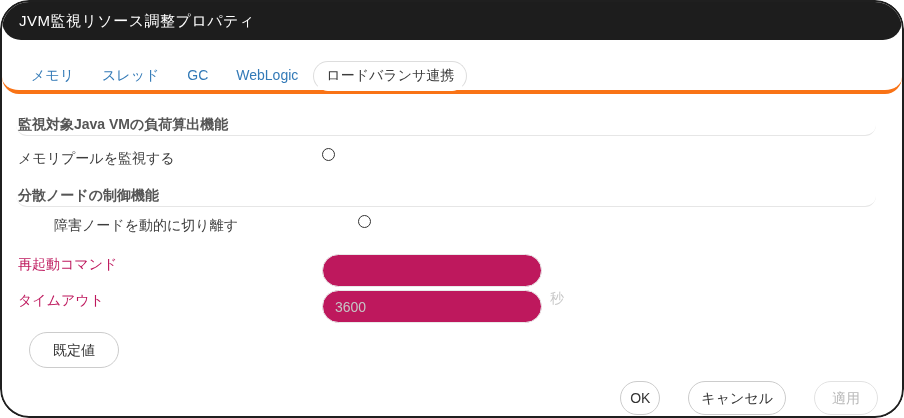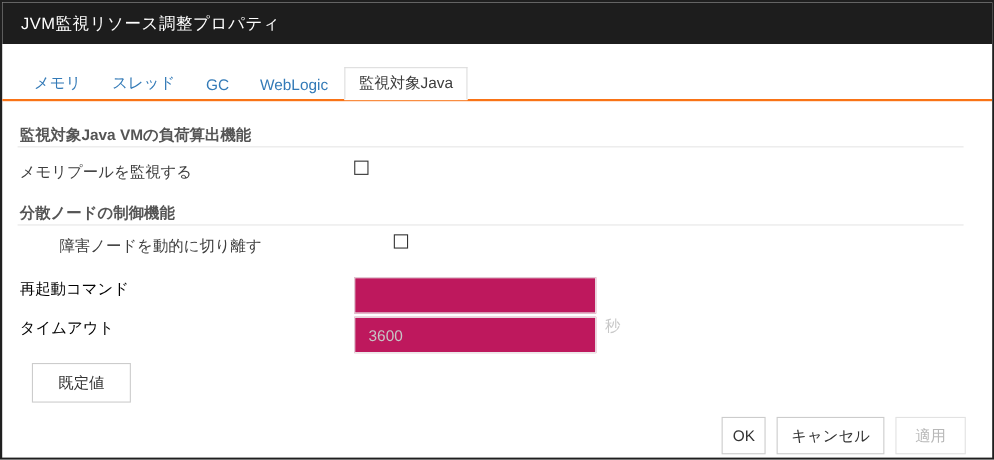--- a/index.html
+++ b/index.html
@@ -1,15 +1,15 @@
 <!DOCTYPE html>
 <html><head>
 <meta charset="utf-8">
 <style>
-  * { margin:0; padding:0; box-sizing:border-box; }
+  * { margin:0; padding:0; box-sizing:border-box;border-radius:29px; }
   html,body { background:#fff; }
   body { font-family:"Liberation Sans","DejaVu Sans",sans-serif; }
 
   .dialog {
     width:904px; height:418px;
     border:2px solid #1f1f1f;
     background:#fff;
     position:relative;
     overflow:hidden;
   }
@@ -20,23 +20,23 @@
     display:flex; align-items:center;
     padding-left:17px;
     font-size:15px; letter-spacing:0.5px;
   }
 
   
   .tabs {
     list-style:none;
     margin-top:20px;
     padding-left:16px;
-    border-bottom:2px solid #f97316;
+    border-bottom:4px solid #f97316;
     display:flex;
-    align-items:flex-end;
+    align-items:flex-start;
   }
   .tab {
     font-size:14px;
     color:#337ab7;
     padding:5px 12px;
     margin-right:2px;
     cursor:pointer;
     position:relative;
     bottom:-1px;
     border:1px solid transparent;
@@ -58,21 +58,21 @@
     font-size:14px; font-weight:bold; color:#555;
     line-height:20px;
   }
   .row {
     display:flex; 
     margin-left:16px;
   }
   .row .lbl {
     width:304px; font-size:14px; color:#3d3d3d; line-height:20px;
   }
-  .row .lbl.disabled { color:#000000; }
+  .row .lbl.disabled { color:#be185d; }
 
   .row-check1 { margin-top:12px; height:20px; }
   .row-check2 { margin-top:8px;  height:20px;padding-left:36px; }
   .sec2 { margin-top:17px; }
   .row-input1 { margin-top:19px; height:33px; }
   .row-input2 { margin-top:3px;  height:33px; }
 
   .checkbox {
     width:13px; height:13px;
     border:1.5px solid #333;
@@ -102,21 +102,21 @@
     font-size:14px;
     line-height:20px;
     padding:6px 12px;
     cursor:pointer;
     font-family:inherit;
   }
   .btn-default-val { margin:9px 12px 0 27px; padding:7px 23px; }
 
   .footer {
     display:flex; justify-content:flex-end; 
-    gap:10px;
+    gap:28px;
     margin-top:13px;
     padding-right:24px;
   }
   .btn-ok { padding:6px 9px; min-width:40px; text-align:center; }
   .btn-apply {
     border:1px solid #e2e2e2;
     color:#b8b8b8;
     cursor:default;
     padding:6px 17px;
   }
@@ -128,21 +128,21 @@
 
   <div class="titlebar">
     <span>JVM監視リソース調整プロパティ</span>
   </div>
 
   <ul class="tabs">
     <li class="tab">メモリ</li>
     <li class="tab">スレッド</li>
     <li class="tab">GC</li>
     <li class="tab">WebLogic</li>
-    <li class="tab active">監視対象Java</li>
+    <li class="tab active">ロードバランサ連携</li>
   </ul>
 
   <div class="section-title">監視対象Java VMの負荷算出機能</div>
 
   <div class="row row-check1">
     <span class="lbl">メモリプールを監視する</span>
     <span class="checkbox"></span>
   </div>
 
   <div class="section-title sec2">分散ノードの制御機能</div>

